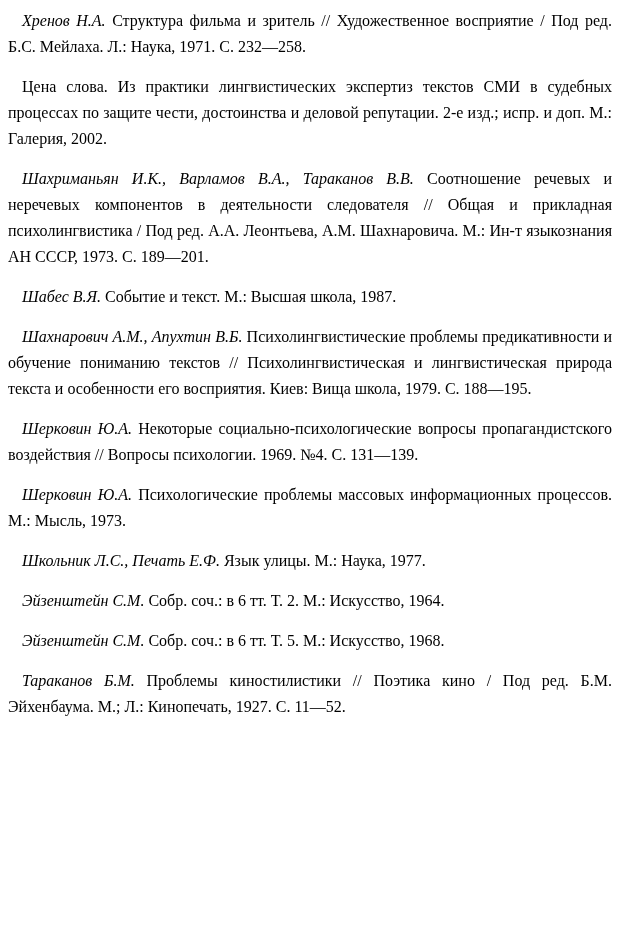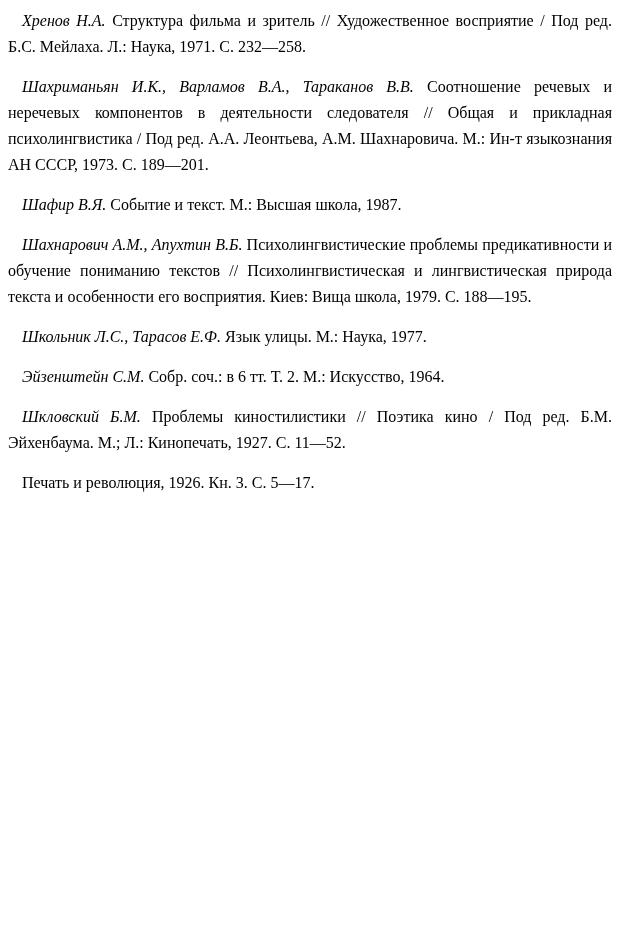--- a/index.html
+++ b/index.html
@@ -37,49 +37,58 @@
 </style>
 </head>
 <body>
 
 <div class="page">
 
   <p class="entry">
     <span class="author">Хренов Н.А.</span><span class="rest"> Структура фильма и зритель // Художественное восприятие / Под ред. Б.С. Мейлаха. Л.: Наука, 1971. С. 232—258.</span>
   </p>
 
+  <p class="entry">
+    <span class="author"></span><span class="rest">Цена слова. Из практики лингвистических экспертиз текстов СМИ в судебных процессах по защите чести, достоинства и деловой репутации. 2-е изд.; испр. и доп. М.: Галерия, 2002.</span>
+  </p>
 
   <p class="entry">
     <span class="author">Шахриманьян И.К., Варламов В.А., Тараканов В.В.</span><span class="rest"> Соотношение речевых и неречевых компонентов в деятельности следователя // Общая и прикладная психолингвистика / Под ред. А.А. Леонтьева, А.М. Шахнаровича. М.: Ин-т языкознания АН СССР, 1973. С. 189—201.</span>
   </p>
 
   <p class="entry">
-    <span class="author">Шафир В.Я.</span><span class="rest"> Событие и текст. М.: Высшая школа, 1987.</span>
+    <span class="author">Шабес В.Я.</span><span class="rest"> Событие и текст. М.: Высшая школа, 1987.</span>
   </p>
 
 
   <p class="entry">
     <span class="author">Шахнарович А.М., Апухтин В.Б.</span><span class="rest"> Психолингвистические проблемы предикативности и обучение пониманию текстов // Психолингвистическая и лингвистическая природа текста и особенности его восприятия. Киев: Вища школа, 1979. С. 188—195.</span>
   </p>
 
+  <p class="entry">
+    <span class="author">Шерковин Ю.А.</span><span class="rest"> Некоторые социально-психологические вопросы пропагандистского воздействия // Вопросы психологии. 1969. №4. С. 131—139.</span>
+  </p>
 
+  <p class="entry">
+    <span class="author">Шерковин Ю.А.</span><span class="rest"> Психологические проблемы массовых информационных процессов. М.: Мысль, 1973.</span>
+  </p>
 
 
   <p class="entry">
-    <span class="author">Школьник Л.С., Тарасов Е.Ф.</span><span class="rest"> Язык улицы. М.: Наука, 1977.</span>
+    <span class="author">Школьник Л.С., Печать Е.Ф.</span><span class="rest"> Язык улицы. М.: Наука, 1977.</span>
   </p>
 
   <p class="entry">
     <span class="author">Эйзенштейн С.М.</span><span class="rest"> Собр. соч.: в 6 тт. Т. 2. М.: Искусство, 1964.</span>
   </p>
 
 
+  <p class="entry">
+    <span class="author">Эйзенштейн С.М.</span><span class="rest"> Собр. соч.: в 6 тт. Т. 5. М.: Искусство, 1968.</span>
+  </p>
 
   <p class="entry">
-    <span class="author">Шкловский Б.М.</span><span class="rest"> Проблемы киностилистики // Поэтика кино / Под ред. Б.М. Эйхенбаума. М.; Л.: Кинопечать, 1927. С. 11—52.</span>
+    <span class="author">Тараканов Б.М.</span><span class="rest"> Проблемы киностилистики // Поэтика кино / Под ред. Б.М. Эйхенбаума. М.; Л.: Кинопечать, 1927. С. 11—52.</span>
   </p>
 
 
-  <p class="entry">
-    <span class="author"></span><span class="rest">Печать и революция, 1926. Кн. 3. С. 5—17.</span>
-  </p>
 
 </div>
 
 </body></html>

